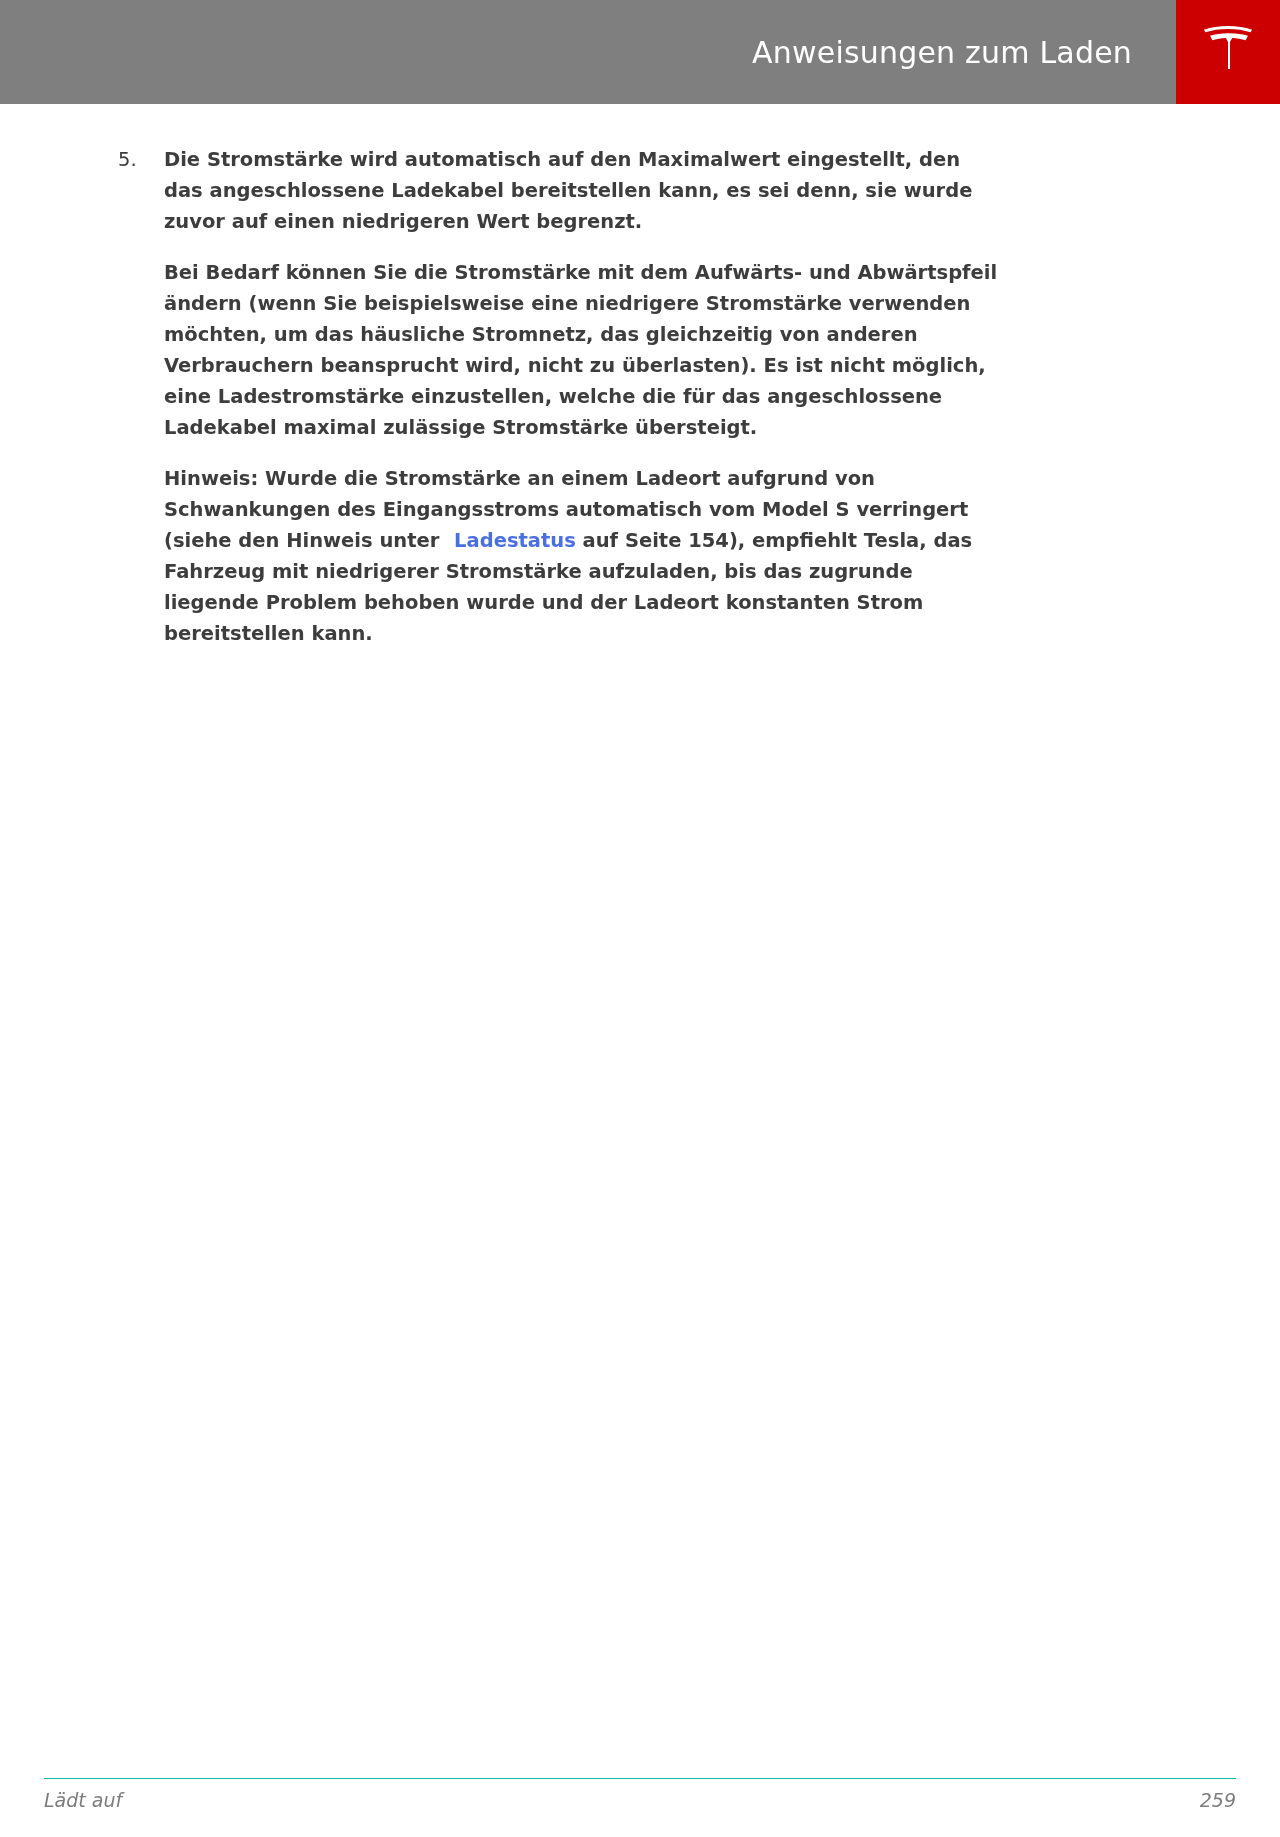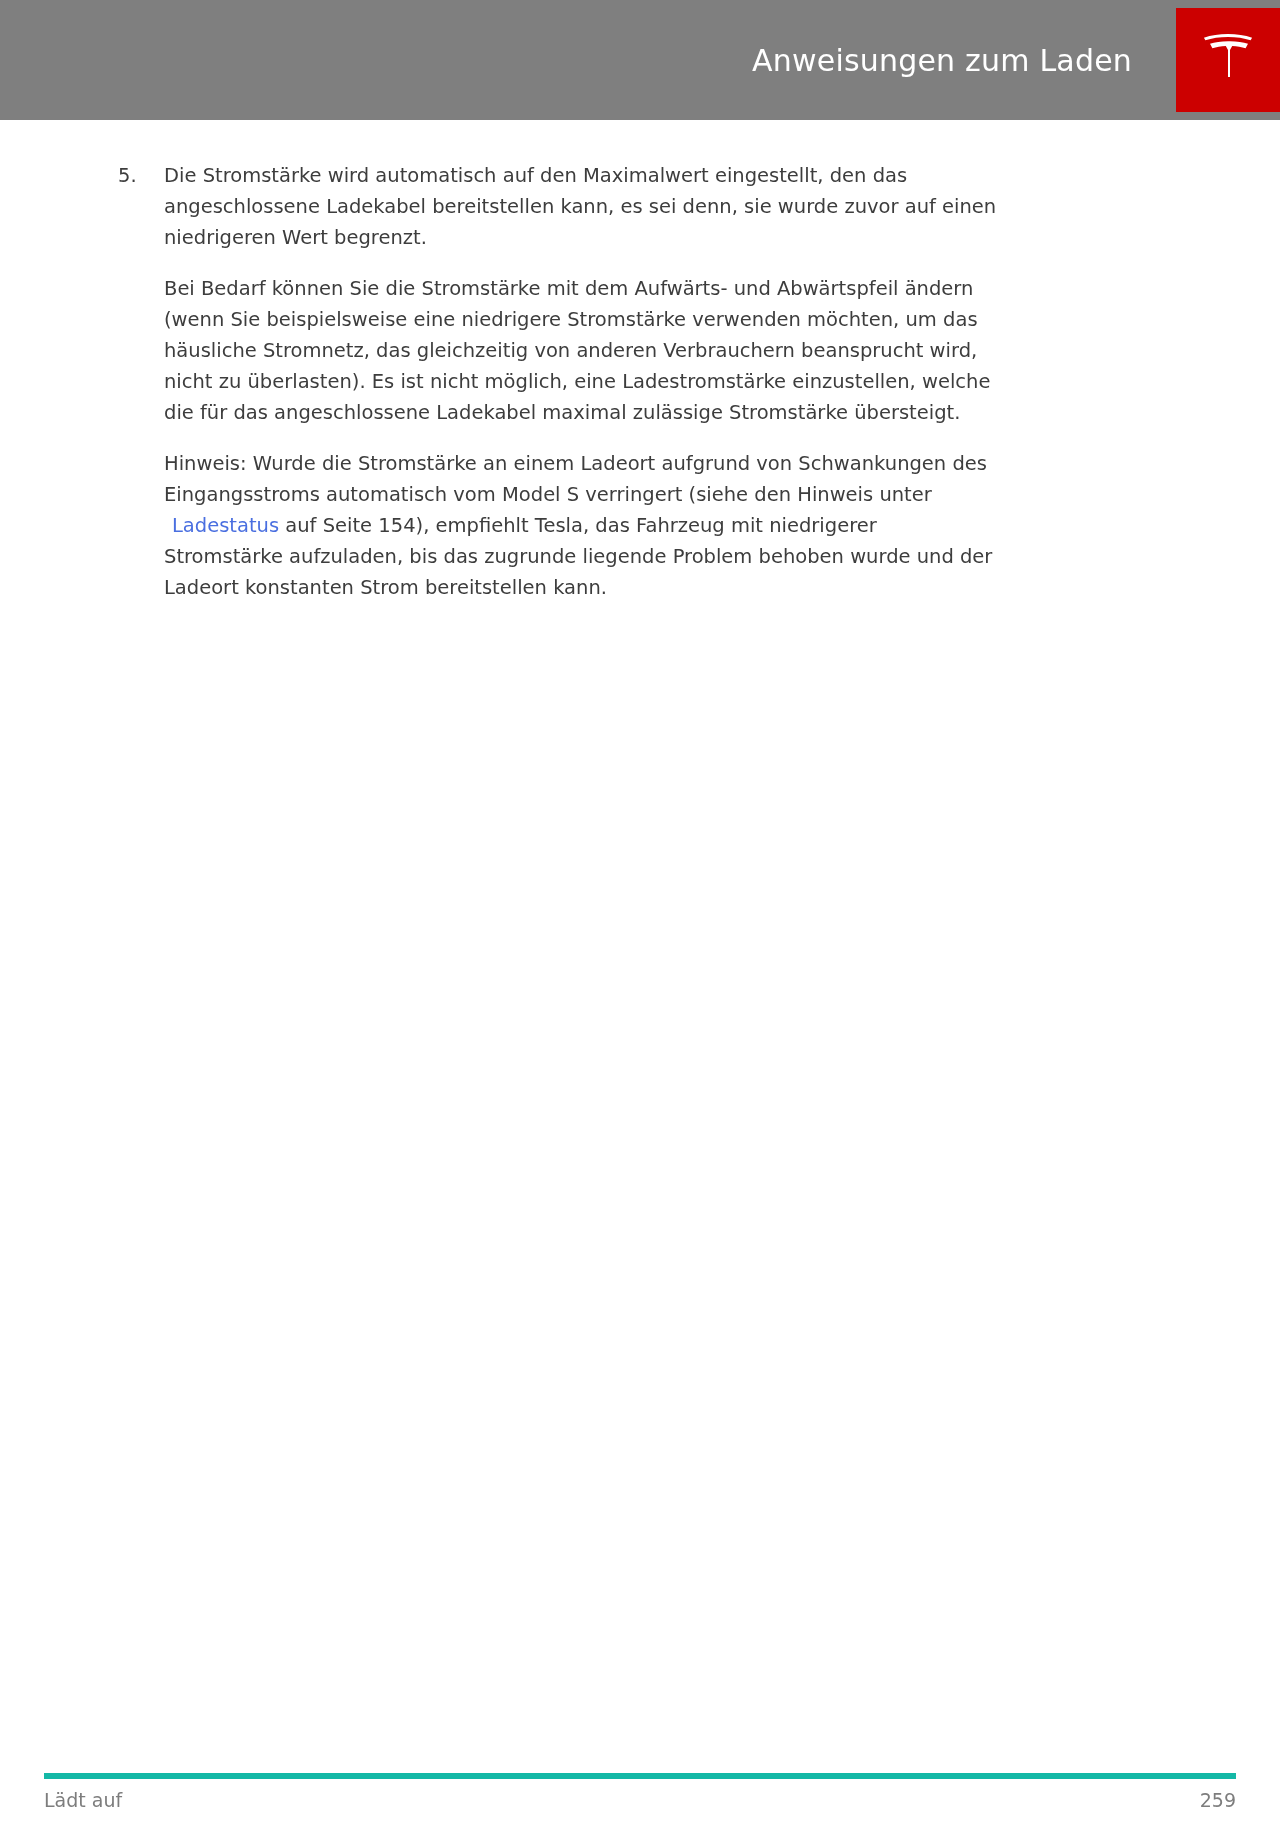--- a/index.html
+++ b/index.html
@@ -11,21 +11,21 @@
     width: 1280px;
     min-height: 1837px;
     position: relative;
     font-family: "DejaVu Sans", "Liberation Sans", sans-serif;
     color: #3d3d3d;
   }
 
   
   .page-header {
     position: relative;
-    height: 120px;
+    height: 104px;
     background: #7f7f7f;
     display: flex;
     align-items: center;
     justify-content: flex-end;
   }
   .header-title {
     color: #ffffff;
     font-size: 30px;
     font-weight: 400;
     letter-spacing: 0.2px;
@@ -54,20 +54,21 @@
   }
   .list-number {
     width: 46px;
     flex: 0 0 46px;
     font-size: 19.5px;
     line-height: 31px;
     color: #3d3d3d;
   }
   .list-body {
     flex: 1 1 auto;
+    font-weight: bold;
   }
   .list-body p {
     margin: 0 0 20px 0;
     font-size: 19.5px;
     line-height: 31px;
     color: #3d3d3d;
   }
   .list-body p:last-child { margin-bottom: 0; }
 
   .wide {
@@ -79,27 +80,28 @@
     text-decoration: none;
     margin-left: 8px;
   }
 
   
   .page-footer {
     position: absolute;
     left: 44px;
     right: 44px;
     bottom: 26px;
-    border-top: 6px solid #14b8a6;
+    border-top: 1px solid #14b8a6;
     padding-top: 10px;
     display: flex;
     align-items: baseline;
     justify-content: space-between;
     font-size: 19px;
     color: #7d7d7d;
+    font-style: italic;
   }
   .footer-left { white-space: nowrap; }
   .footer-right { white-space: nowrap; }
 </style>
 </head>
 <body>
 
 <div class="page-header">
   <div class="header-title">Anweisungen zum Laden</div>
   <div class="logo-block">

